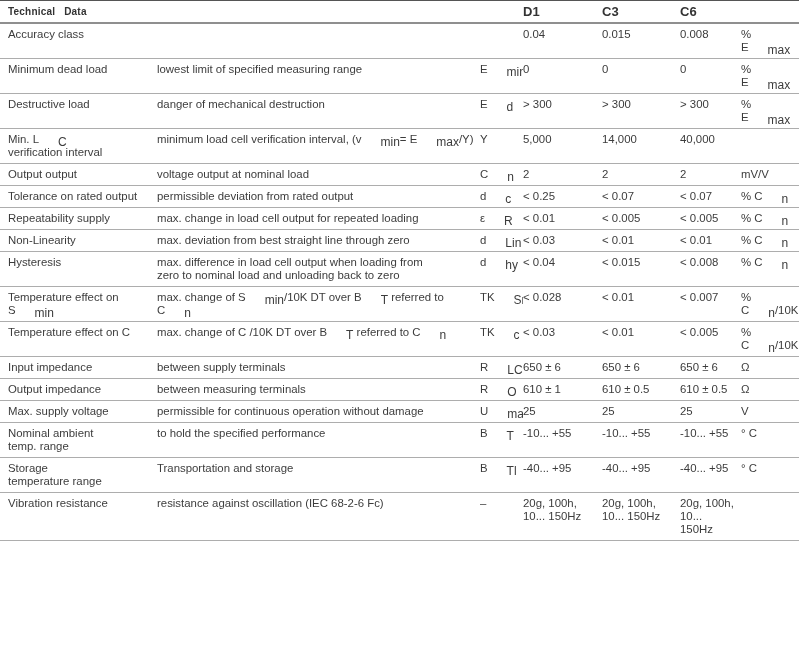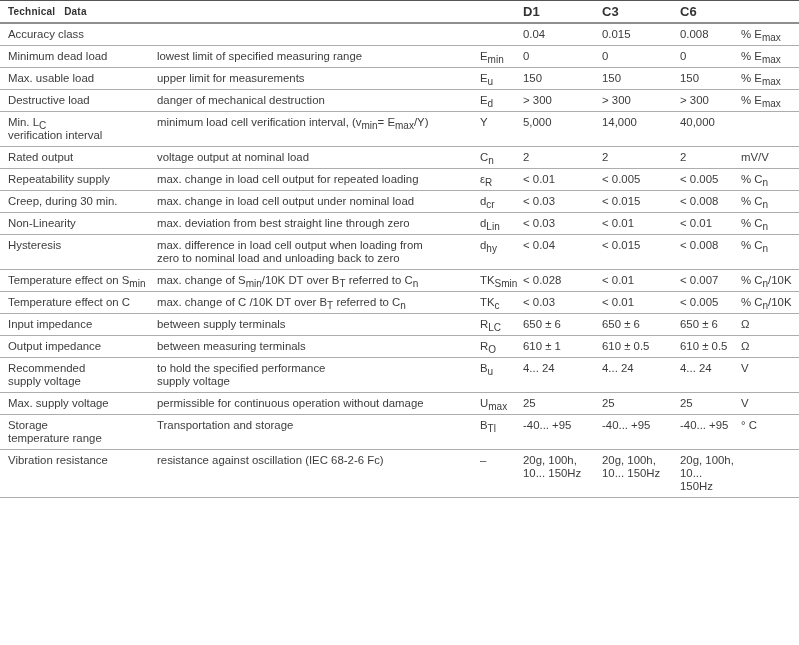--- a/index.html
+++ b/index.html
@@ -26,21 +26,21 @@
     border-bottom:1px solid #adadad;
     overflow:hidden;white-space:normal;
   }
   thead th{
     border-bottom:2px solid #8f8f8f;
     font-weight:bold;font-size:13px;color:#333333;
   }
   td:first-child, th:first-child{padding-left:8px;}
   td:nth-child(7), th:nth-child(7){padding-left:4px;}
   .title{font-size:10px;word-spacing:6px;letter-spacing:0.2px;}
-  sub{font-size:10px;line-height:0;letter-spacing:0;}
+  sub{font-size:12px;line-height:0;letter-spacing:0;margin-left:19px;}
 </style>
 </head>
 <body>
 
 <div>
   <table>
     <colgroup>
       <col class="c0">
         <col class="c1">
         <col class="c2">
@@ -73,71 +73,62 @@
         <tr>
           <td>Minimum dead load</td>
           <td>lowest limit of specified measuring range</td>
           <td>E<sub>min</sub></td>
           <td>0</td>
           <td>0</td>
           <td>0</td>
           <td>% E<sub>max</sub></td>
         </tr>
         <tr>
-          <td>Max. usable load</td>
-          <td>upper limit for measurements</td>
-          <td>E<sub>u</sub></td>
-          <td>150</td>
-          <td>150</td>
-          <td>150</td>
-          <td>% E<sub>max</sub></td>
-        </tr>
-        <tr>
           <td>Destructive load</td>
           <td>danger of mechanical destruction</td>
           <td>E<sub>d</sub></td>
           <td>&gt; 300</td>
           <td>&gt; 300</td>
           <td>&gt; 300</td>
           <td>% E<sub>max</sub></td>
         </tr>
         <tr>
           <td>Min. L<sub>C</sub><br>verification interval</td>
           <td>minimum load cell verification interval, (v<sub>min</sub>= E<sub>max</sub>/Y)</td>
           <td>Y</td>
           <td>5,000</td>
           <td>14,000</td>
           <td>40,000</td>
           <td></td>
         </tr>
         <tr>
-          <td>Rated output</td>
+          <td>Output output</td>
           <td>voltage output at nominal load</td>
           <td>C<sub>n</sub></td>
           <td>2</td>
           <td>2</td>
           <td>2</td>
           <td>mV/V</td>
         </tr>
         <tr>
+          <td>Tolerance on rated output</td>
+          <td>permissible deviation from rated output</td>
+          <td>d<sub>c</sub></td>
+          <td>&lt; 0.25</td>
+          <td>&lt; 0.07</td>
+          <td>&lt; 0.07</td>
+          <td>% C<sub>n</sub></td>
+        </tr>
+        <tr>
           <td>Repeatability supply</td>
           <td>max. change in load cell output for repeated loading</td>
           <td>ε<sub>R</sub></td>
           <td>&lt; 0.01</td>
           <td>&lt; 0.005</td>
           <td>&lt; 0.005</td>
-          <td>% C<sub>n</sub></td>
-        </tr>
-        <tr>
-          <td>Creep, during 30 min.</td>
-          <td>max. change in load cell output under nominal load</td>
-          <td>d<sub>cr</sub></td>
-          <td>&lt; 0.03</td>
-          <td>&lt; 0.015</td>
-          <td>&lt; 0.008</td>
           <td>% C<sub>n</sub></td>
         </tr>
         <tr>
           <td>Non-Linearity</td>
           <td>max. deviation from best straight line through zero</td>
           <td>d<sub>Lin</sub></td>
           <td>&lt; 0.03</td>
           <td>&lt; 0.01</td>
           <td>&lt; 0.01</td>
           <td>% C<sub>n</sub></td>
@@ -181,38 +172,38 @@
         <tr>
           <td>Output impedance</td>
           <td>between measuring terminals</td>
           <td>R<sub>O</sub></td>
           <td>610 ± 1</td>
           <td>610 ± 0.5</td>
           <td>610 ± 0.5</td>
           <td>Ω</td>
         </tr>
         <tr>
-          <td>Recommended<br>supply voltage</td>
-          <td>to hold the specified performance<br>supply voltage</td>
-          <td>B<sub>u</sub></td>
-          <td>4... 24</td>
-          <td>4... 24</td>
-          <td>4... 24</td>
-          <td>V</td>
-        </tr>
-        <tr>
           <td>Max. supply voltage</td>
           <td>permissible for continuous operation without damage</td>
           <td>U<sub>max</sub></td>
           <td>25</td>
           <td>25</td>
           <td>25</td>
           <td>V</td>
         </tr>
         <tr>
+          <td>Nominal ambient<br>temp. range</td>
+          <td>to hold the specified performance</td>
+          <td>B<sub>T</sub></td>
+          <td>-10... +55</td>
+          <td>-10... +55</td>
+          <td>-10... +55</td>
+          <td>° C</td>
+        </tr>
+        <tr>
           <td>Storage<br>temperature range</td>
           <td>Transportation and storage</td>
           <td>B<sub>Tl</sub></td>
           <td>-40... +95</td>
           <td>-40... +95</td>
           <td>-40... +95</td>
           <td>° C</td>
         </tr>
         <tr>
           <td>Vibration resistance</td>

